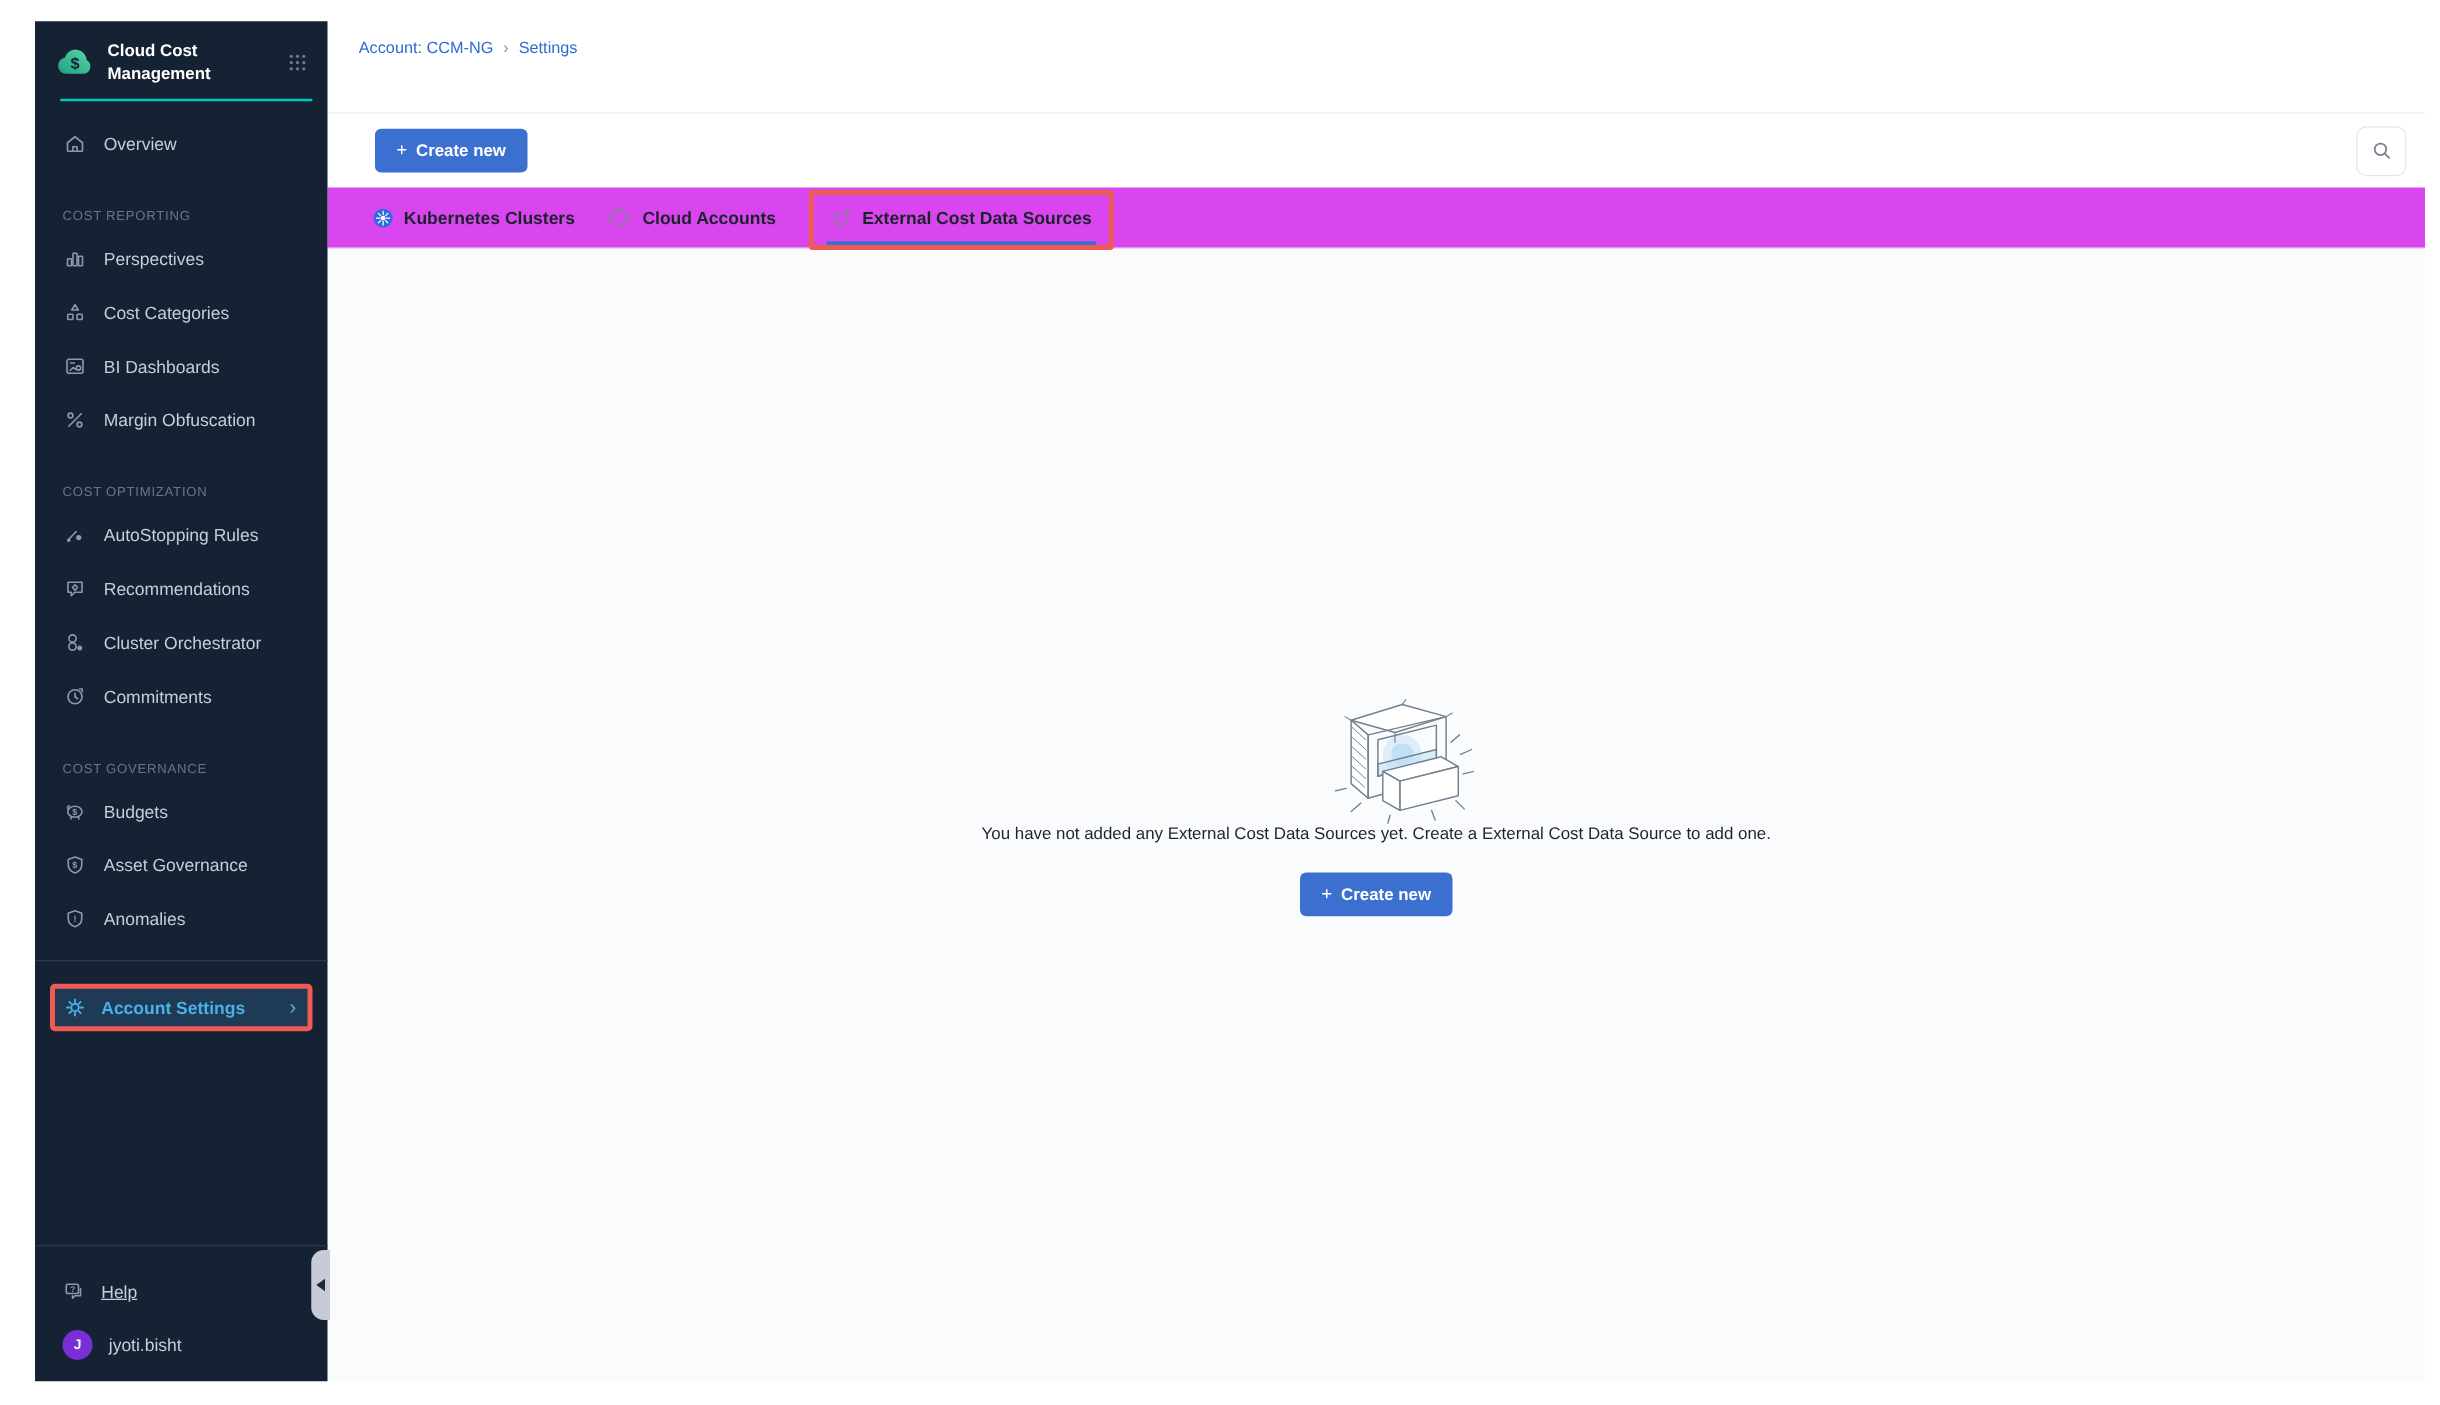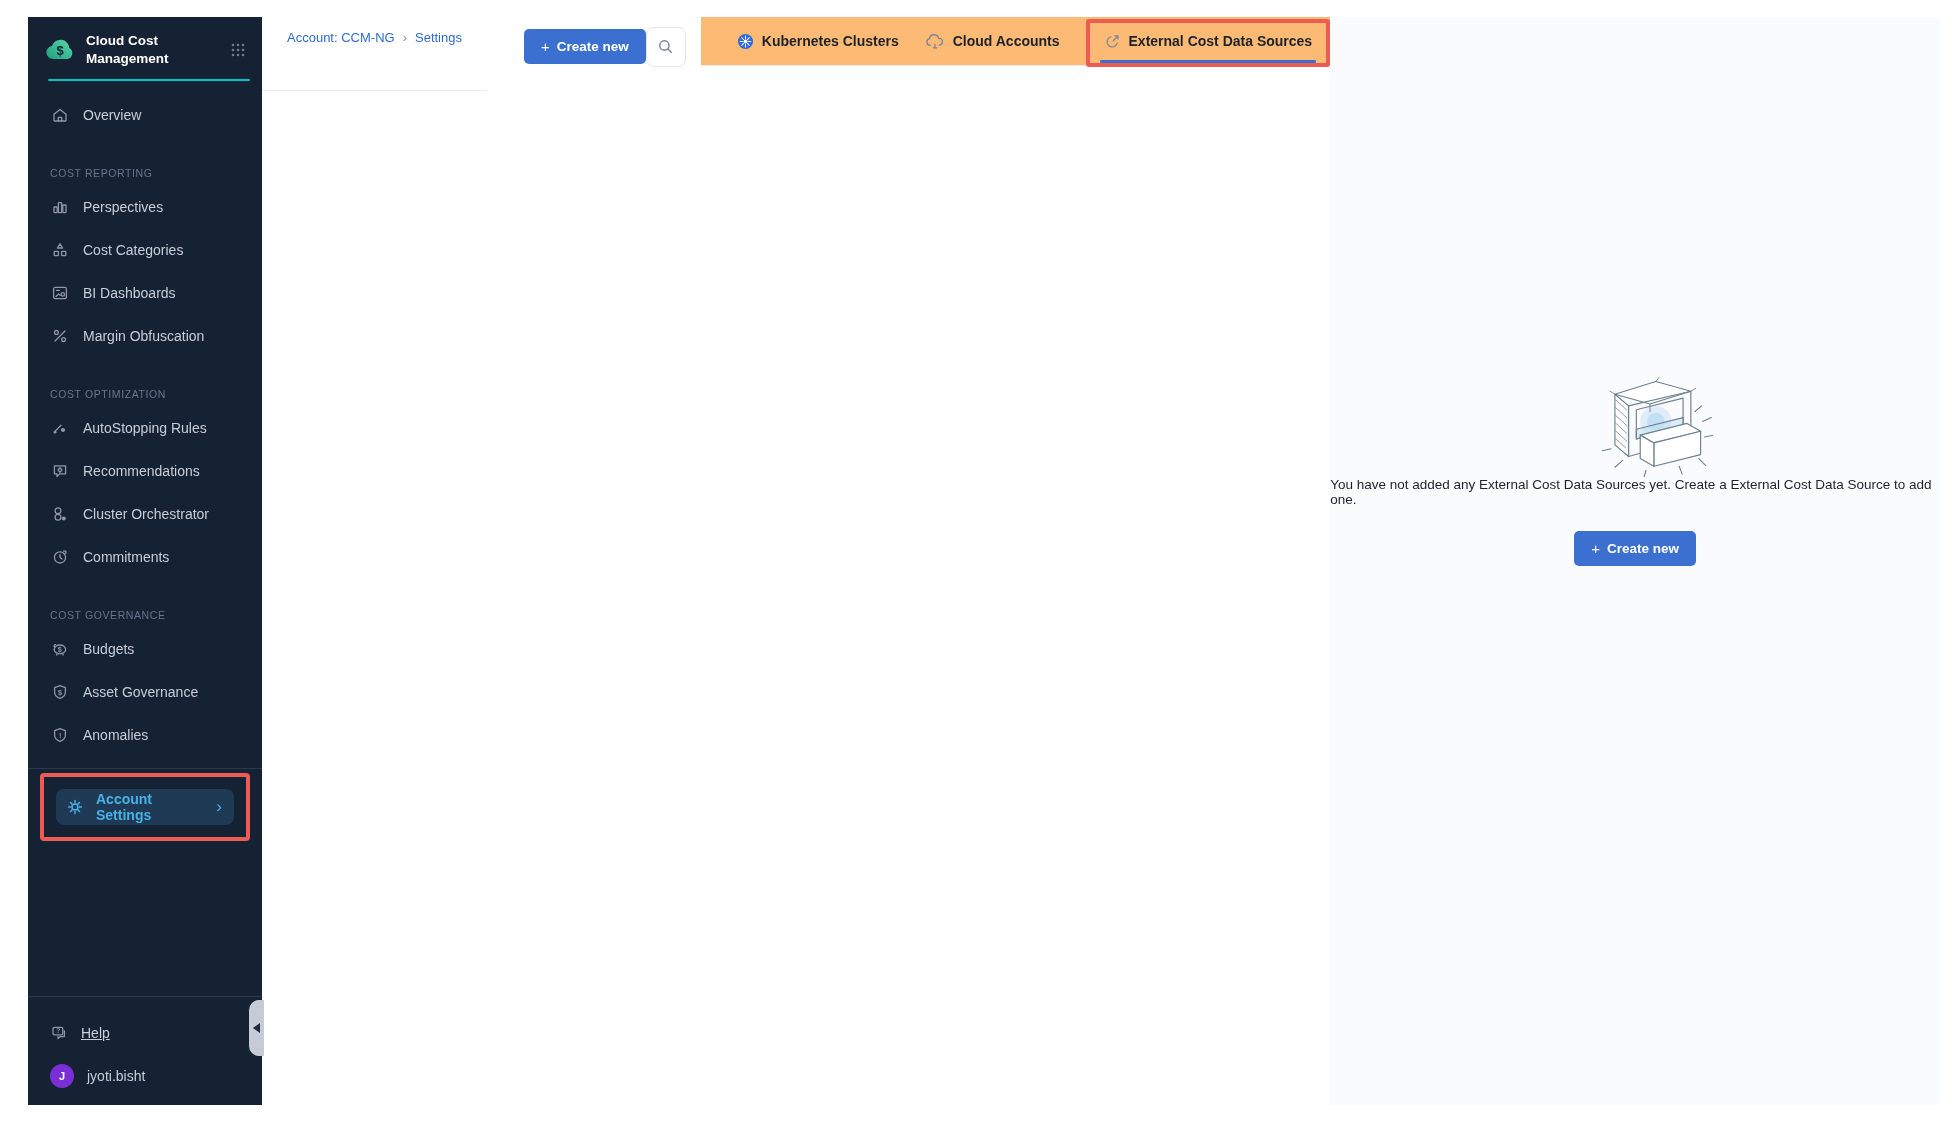--- a/index.html
+++ b/index.html
@@ -10,44 +10,44 @@
   .sidebar{width:234px;min-width:234px;background:#152233;color:#c7cdd9;display:flex;flex-direction:column;position:relative;}
   .side-header{display:flex;align-items:center;gap:10px;padding:15px 14px 0 16px;}
   .side-title{font-size:13.5px;font-weight:bold;color:#ffffff;line-height:1.3;flex:1;}
   .grid-btn{width:20px;height:20px;display:flex;align-items:center;justify-content:center;cursor:pointer;}
   .teal-line{height:2px;background:#00c8c2;margin:12px 12px 0 20px;border-radius:1px;}
   .nav{margin-top:12px;}
   .nav-item{height:43px;display:flex;align-items:center;gap:13px;padding:0 14px 0 22px;font-size:14px;color:#c7cdd9;cursor:pointer;}
   .nav-item .ic{width:20px;display:flex;justify-content:center;}
   .nav-section{height:30px;margin-top:13px;display:flex;align-items:flex-end;padding:0 0 6px 22px;font-size:10.5px;letter-spacing:.6px;color:#68758d;}
   .side-divider{height:1px;background:#2a3a50;margin:12px 0 0 0;}
-  .account-wrap{margin:4px 12px 0 12px;position:relative;padding:16px;}
+  .account-wrap{margin:18px 12px 0 12px;position:relative;padding:1px;}
   .account-row{background:#1e3a55;border-radius:8px;height:36px;display:flex;align-items:center;gap:12px;padding:0 12px 0 10px;color:#4ab0e8;font-size:14px;font-weight:600;cursor:pointer;}
   .account-row .chev{margin-left:auto;font-size:17px;font-weight:400;color:#4ab0e8;}
   .annotation{position:absolute;inset:0;border:4px solid #ee5b55;border-radius:4px;pointer-events:none;}
   .side-spacer{flex:1;}
   .side-footer{border-top:1px solid #2a3a50;padding-bottom:8px;}
   .footer-item{height:43px;display:flex;align-items:center;gap:13px;padding:0 14px 0 22px;font-size:14px;color:#c7cdd9;cursor:pointer;}
   .footer-item:first-child{margin-top:14px;text-decoration:underline;}
   .avatar{width:24px;height:24px;border-radius:50%;background:#7a2ed6;color:#ffffff;font-size:11px;font-weight:bold;display:flex;align-items:center;justify-content:center;}
   .collapse-handle{position:absolute;right:-2px;top:983px;width:15px;height:56px;background:#c6cbd7;border-radius:10px 0 0 10px;display:flex;align-items:center;justify-content:center;cursor:pointer;}
   .collapse-handle .tri{width:0;height:0;border-top:5px solid transparent;border-bottom:5px solid transparent;border-right:7px solid #20293a;}
 
   
-  .main{flex:1;min-width:0;display:flex;flex-direction:row;background:#ffffff;}
+  .main{flex:1;min-width:0;display:flex;flex-direction:column;background:#ffffff;}
   .header{height:74px;box-sizing:border-box;padding:13px 24px 0 25px;border-bottom:1px solid #e9ebef;}
   .breadcrumb{display:flex;align-items:center;gap:8px;font-size:13px;}
   .crumb-link{color:#2e6bd2;cursor:pointer;}
   .crumb-sep{color:#8a93a5;font-size:13px;}
   .page-title{margin-top:7px;font-size:20.5px;font-weight:bold;color:#1b1f27;}
   .toolbar{height:59px;box-sizing:border-box;display:flex;align-items:center;justify-content:space-between;padding:0 15px 0 38px;background:#ffffff;}
   .btn-primary{display:inline-flex;align-items:center;gap:7px;height:35px;padding:0 17px;background:#3b6fd0;color:#ffffff;font-size:13.5px;font-weight:bold;border:none;border-radius:5px;cursor:pointer;font-family:"Liberation Sans",sans-serif;}
   .btn-primary .plus{font-size:15px;font-weight:400;}
   .search-btn{width:38px;height:38px;background:#ffffff;border:1px solid #e2e5ea;border-radius:8px;display:flex;align-items:center;justify-content:center;cursor:pointer;}
-  .tabbar{height:49px;box-sizing:border-box;display:flex;align-items:center;gap:26px;padding-left:36px;border-bottom:1px solid #e9ebef;background:#fdba74;}
+  .tabbar{height:49px;box-sizing:border-box;display:flex;align-items:center;gap:26px;padding-left:36px;border-bottom:1px solid #e9ebef;background:#d946ef;}
   .tab{display:flex;align-items:center;gap:8px;font-size:14px;font-weight:bold;color:#1c222c;height:100%;cursor:pointer;}
   .tab-annot{position:relative;height:100%;display:flex;align-items:center;padding:0 18px;}
   .tab-annot .tab{position:relative;}
   .tab-underline{position:absolute;left:14px;right:14px;bottom:2px;height:3px;background:#3b70d1;border-radius:1px;}
   .tab-red-box{position:absolute;left:0;right:0;top:2px;bottom:-2px;border:4px solid #ee5b55;border-radius:3px;pointer-events:none;}
 
   .content{flex:1;background:#fafbfd;display:flex;flex-direction:column;align-items:center;}
   .empty{margin-top:348px;display:flex;flex-direction:column;align-items:center;}
   .empty-illo{transform:translateX(14px);}
   .empty-msg{font-size:13.5px;color:#1d232e;}

